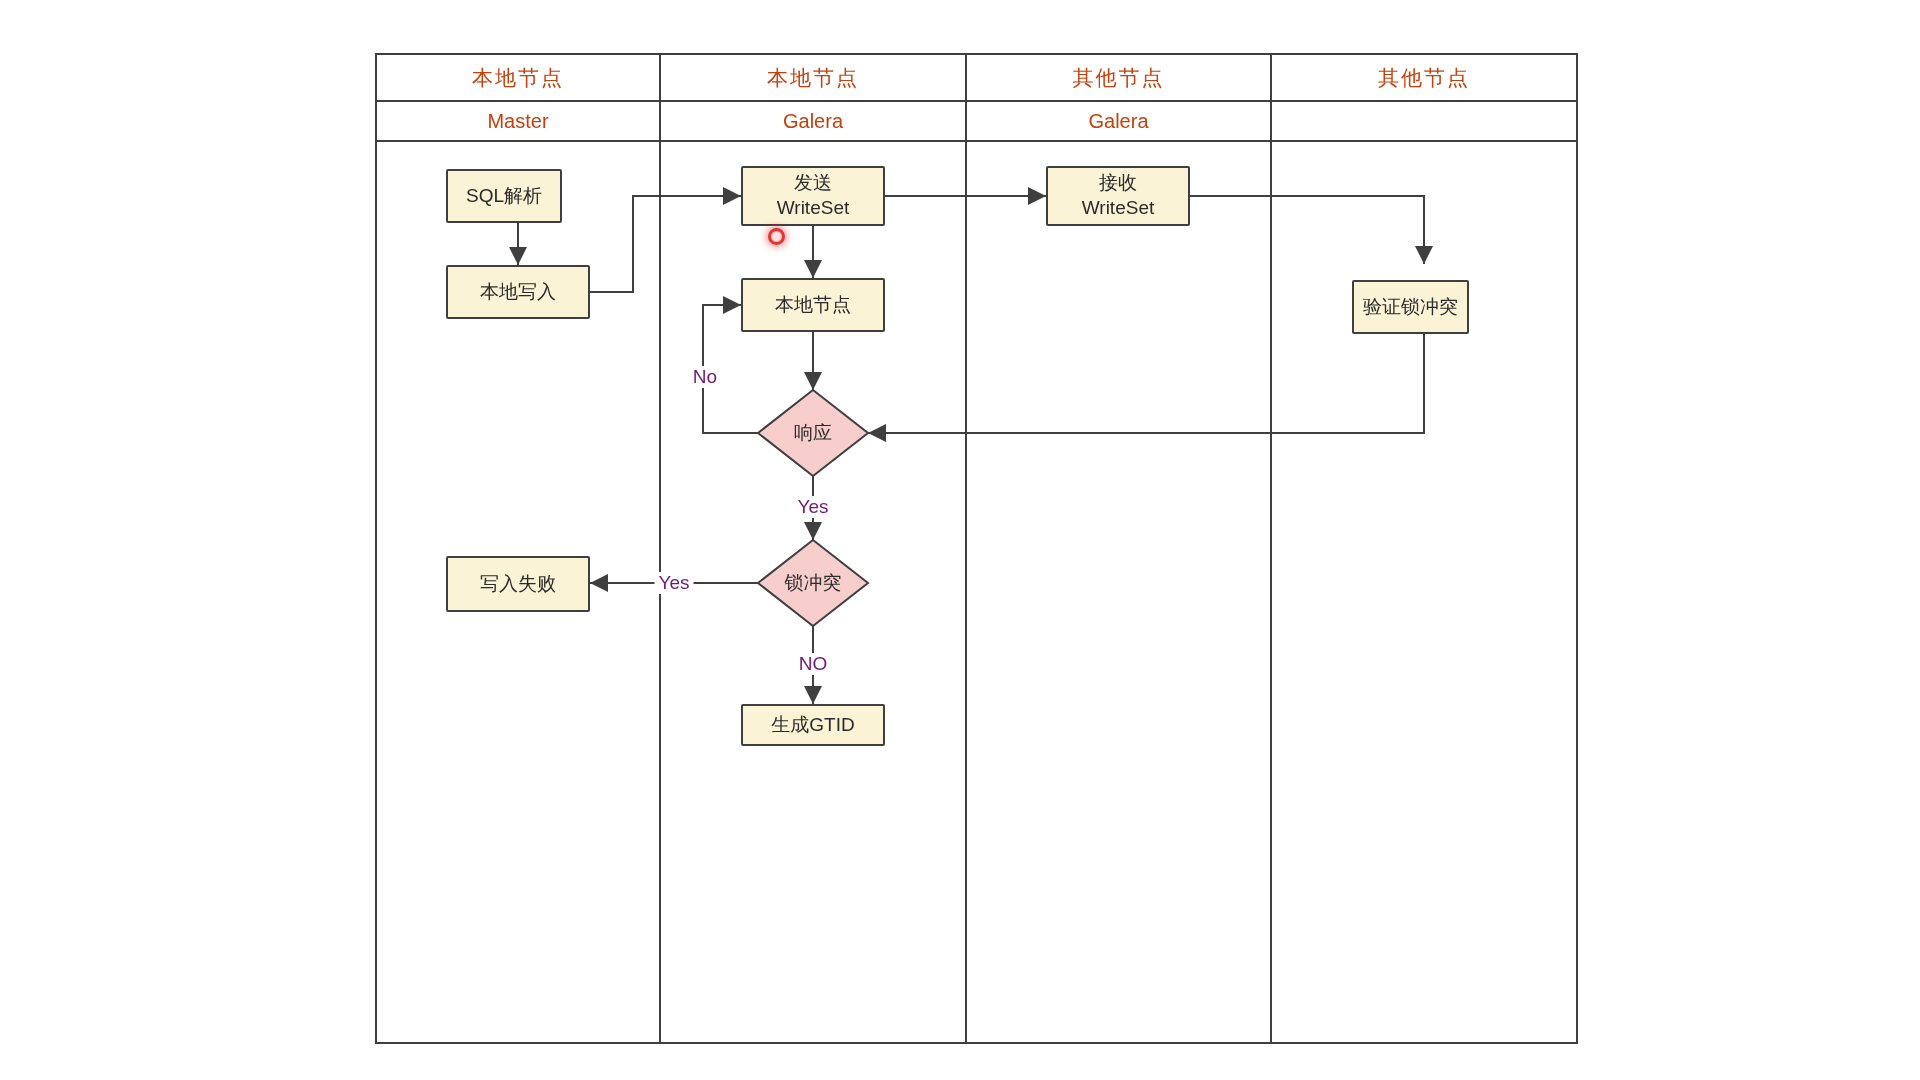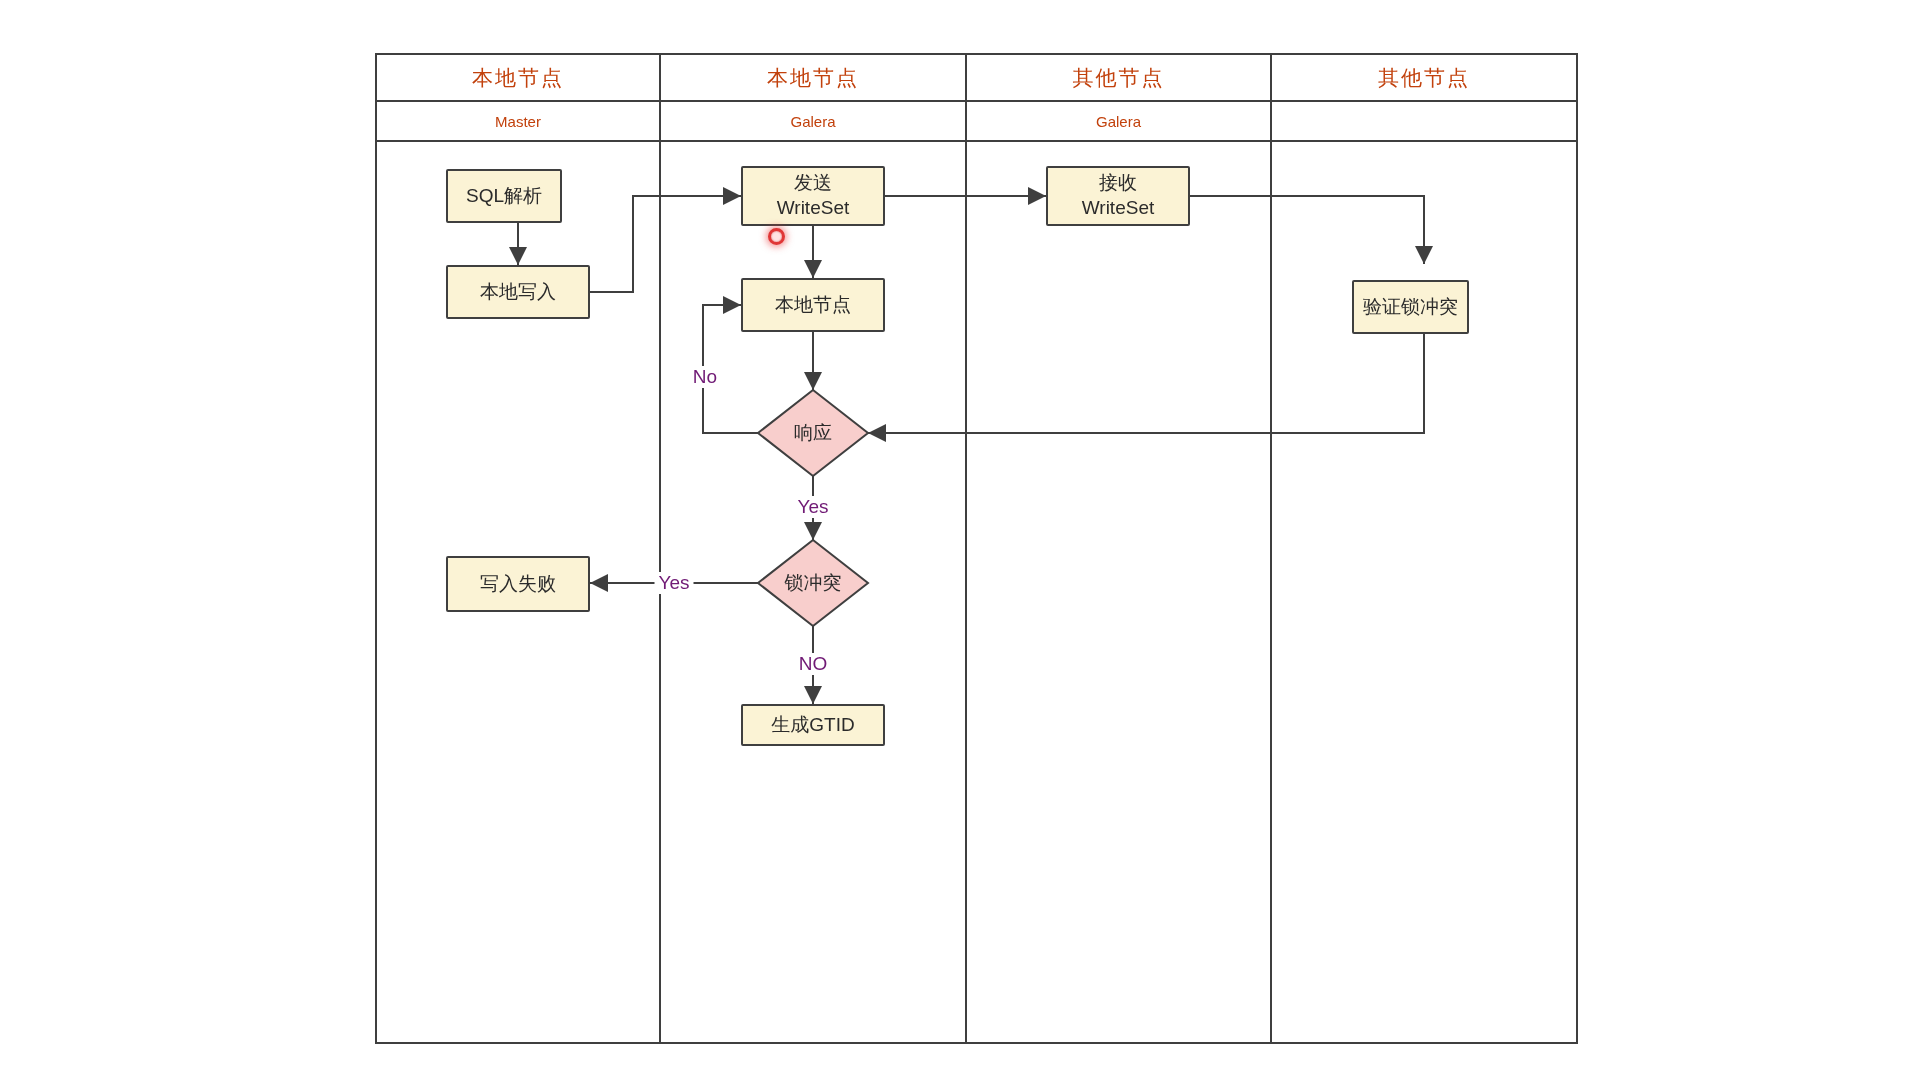--- a/index.html
+++ b/index.html
@@ -6,21 +6,21 @@
   .stage{
     position:relative;width:1920px;height:1080px;background:#ffffff;overflow:hidden;
     font-family:"Liberation Sans","DejaVu Sans",sans-serif;color:#2b2b2b;
   }
   svg.wires{position:absolute;left:0;top:0;pointer-events:none;}
   .lane-cell{
     position:absolute;display:flex;align-items:center;justify-content:center;
     color:#c2410c;
   }
   .lane-group{font-size:21px;letter-spacing:2px;}
-  .lane-role{font-size:15px;}
+  .lane-role{font-size:20px;}
   .box{
     position:absolute;background:#fbf3d5;border:2px solid #3f3f3f;border-radius:2px;
     display:flex;align-items:center;justify-content:center;text-align:center;
     font-size:19px;line-height:1.3;white-space:pre-line;box-sizing:border-box;
   }
   .diamond-label{
     position:absolute;display:flex;align-items:center;justify-content:center;
     font-size:19px;text-align:center;
   }
   .edge-label{

